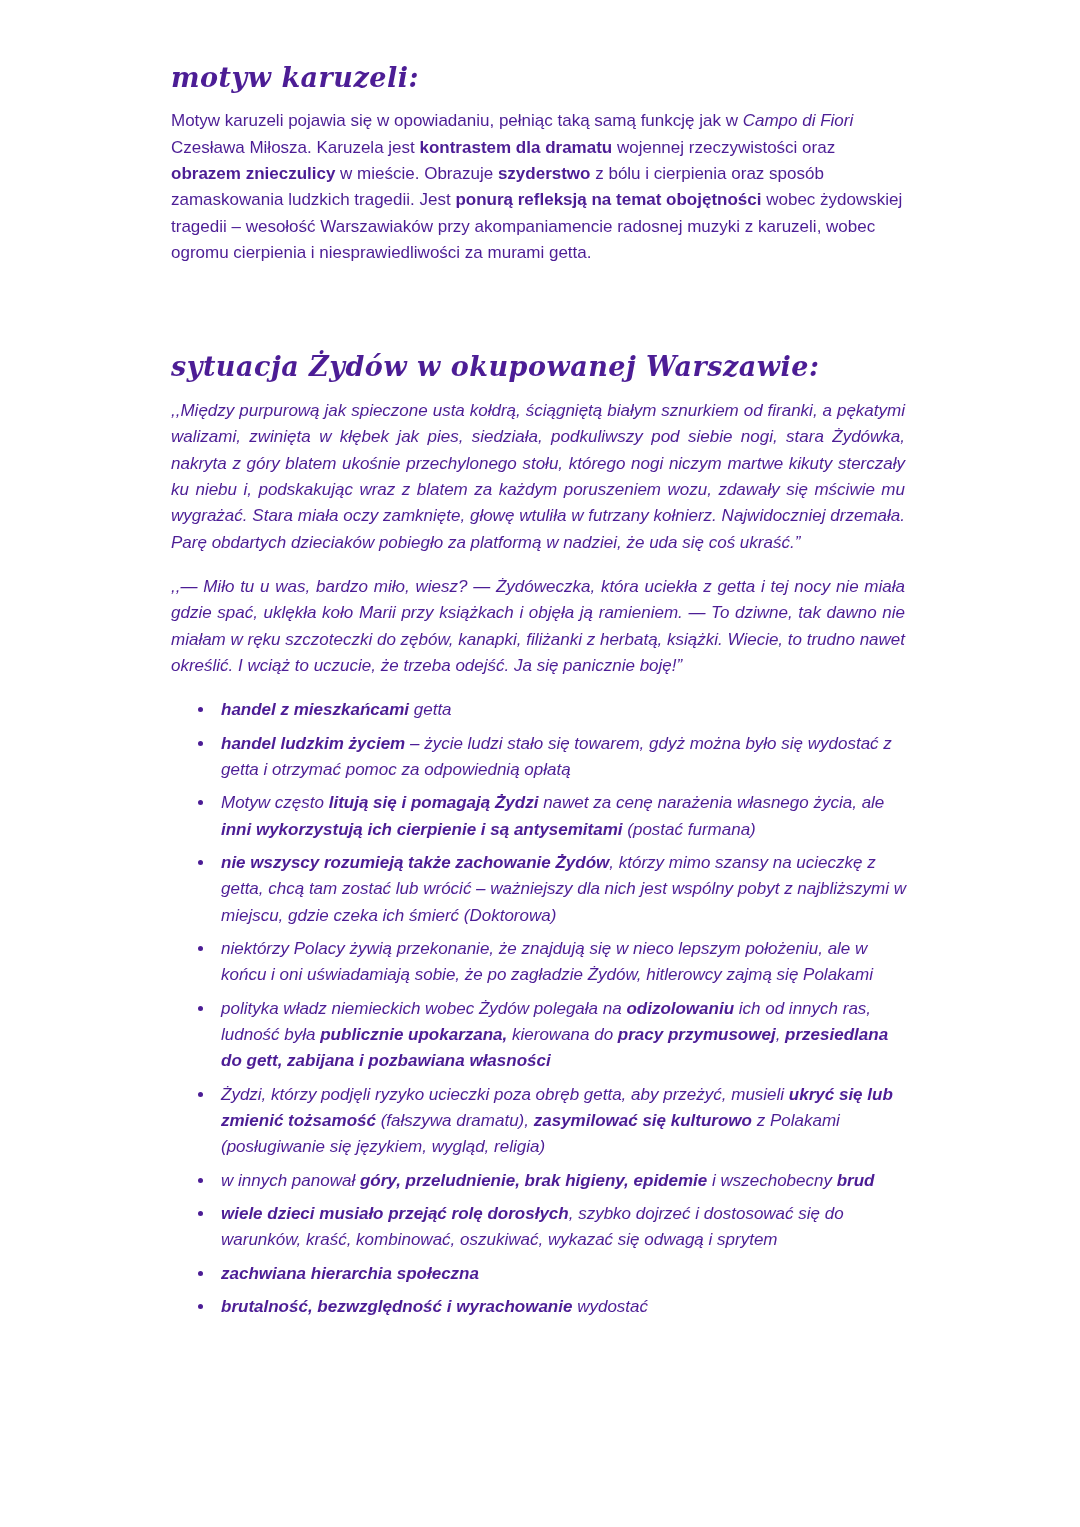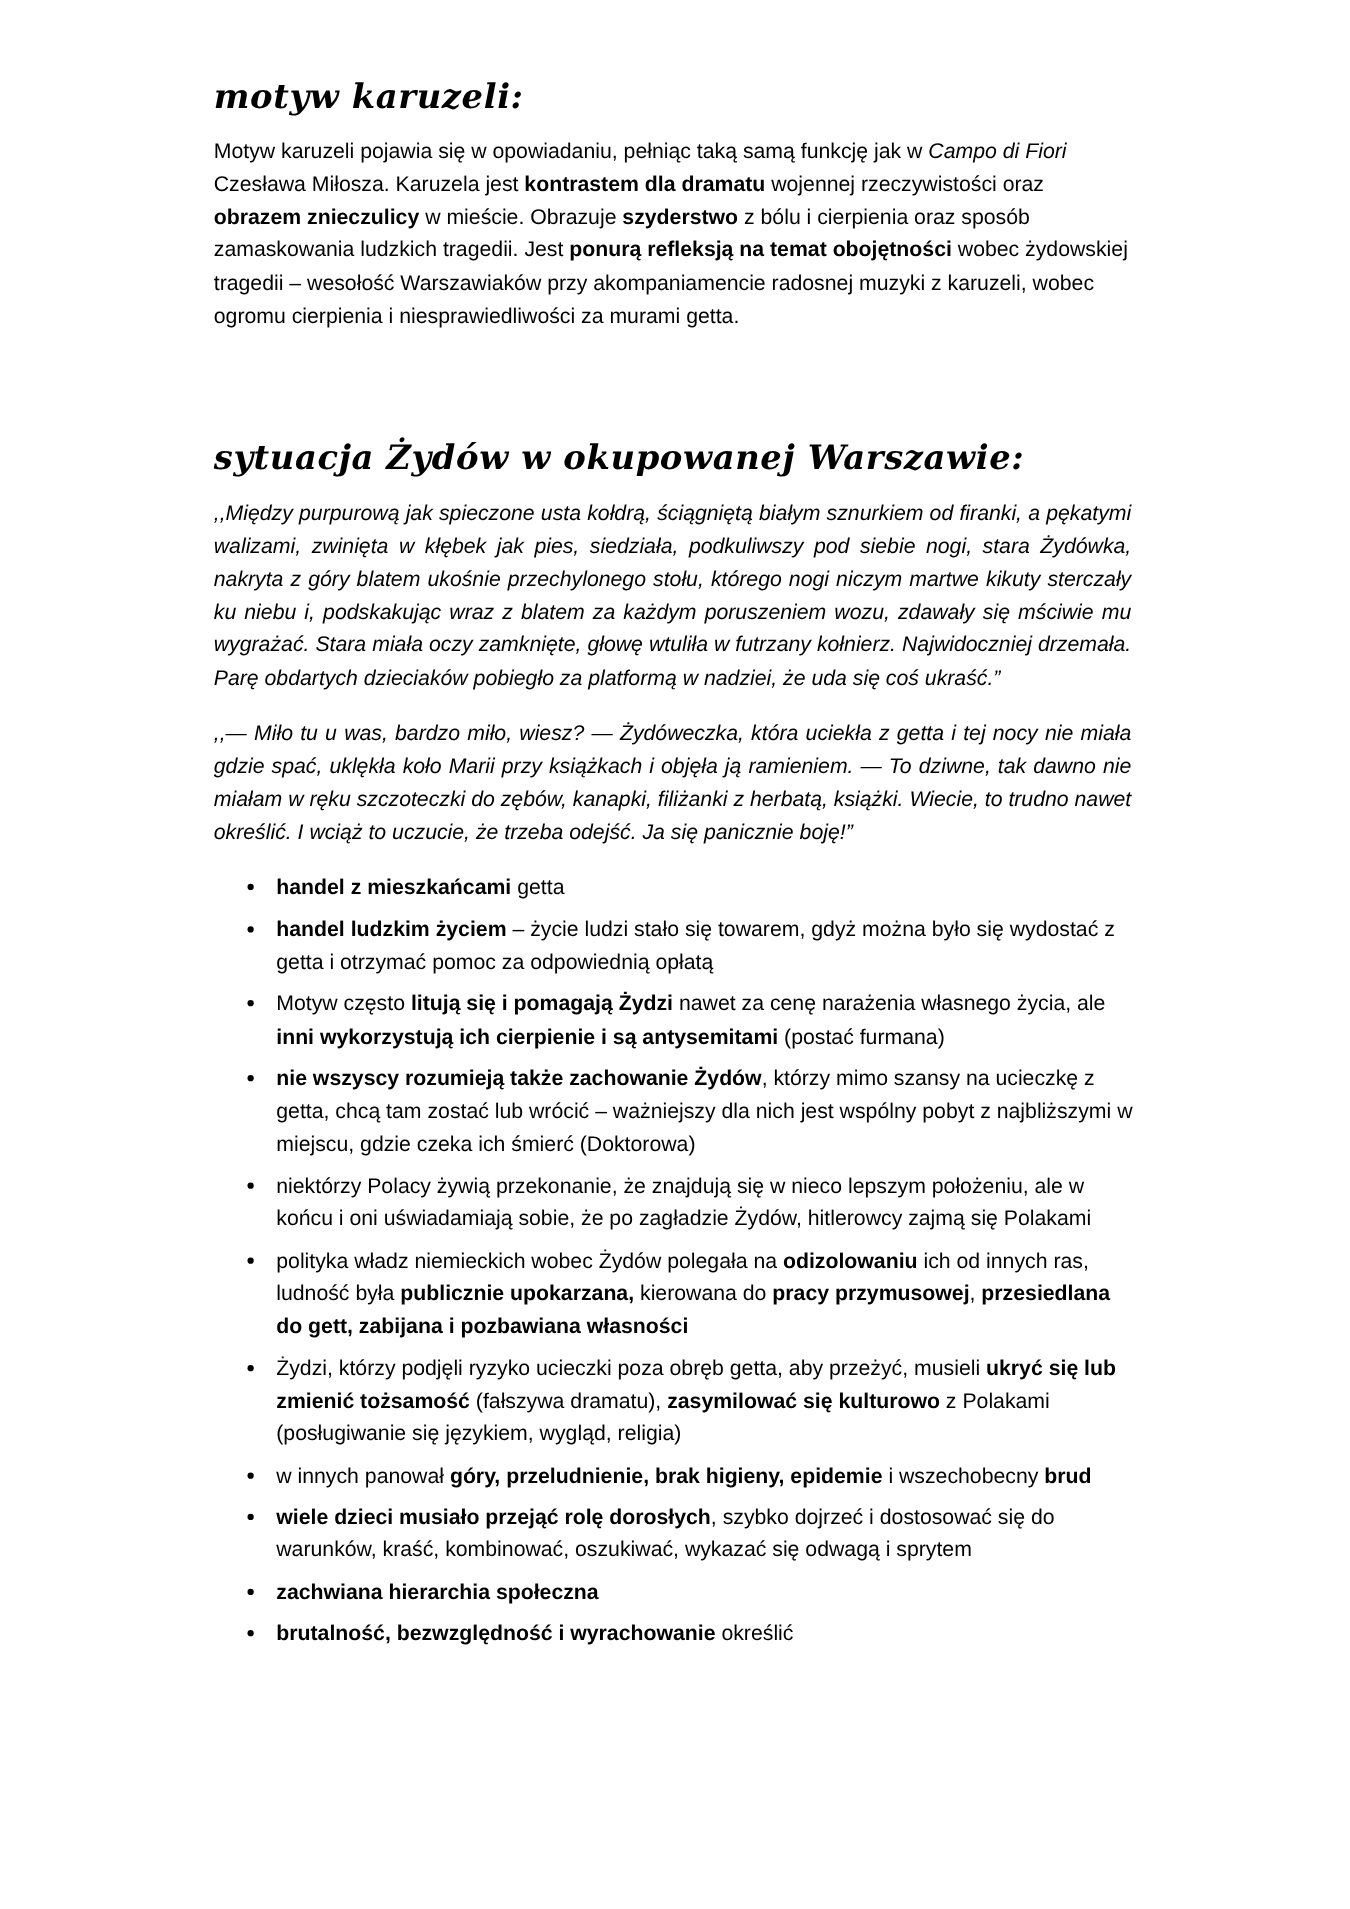--- a/index.html
+++ b/index.html
@@ -6,21 +6,21 @@
     margin: 0;
     padding: 0;
     background: #ffffff;
   }
   .page {
     position: relative;
     width: 866px;
     height: 1527px;
     margin: 0 auto;
     background: #ffffff;
-    color: #000000;
+    color: #4c1d95;
     font-family: "Liberation Sans", sans-serif;
     font-size: 17px;
     line-height: 1.55;
     box-sizing: border-box;
     padding: 62px 64px 0 64px;
     overflow: hidden;
   }
   .script-heading {
     font-family: "DejaVu Serif", serif;
     font-style: italic;
@@ -41,20 +41,21 @@
     font-style: italic;
     text-align: justify;
     margin: 0 4px 18px 0;
   }
   .b { font-weight: bold; }
   .i { font-style: italic; }
   ul.bullets {
     margin: 4px 0 17px 0;
     padding: 0 0 0 44px;
     list-style-type: disc;
+    font-style: italic;
   }
   ul.bullets li {
     margin: 0 0 7px 0;
     padding-left: 6px;
   }
 </style>
 </head>
 <body>
 
 <div class="page">
@@ -73,16 +74,16 @@
       <li><span class="b">handel z mieszkańcami</span><span> getta</span></li>
       <li><span class="b">handel ludzkim życiem</span><span> – życie ludzi stało się towarem, gdyż można było się wydostać z getta i otrzymać pomoc za odpowiednią opłatą</span></li>
       <li><span>Motyw często </span><span class="b">litują się i pomagają Żydzi</span><span> nawet za cenę narażenia własnego życia, ale </span><span class="b">inni wykorzystują ich cierpienie i są antysemitami</span><span> (postać furmana)</span></li>
       <li><span class="b">nie wszyscy rozumieją także zachowanie Żydów</span><span>, którzy mimo szansy na ucieczkę z getta, chcą tam zostać lub wrócić – ważniejszy dla nich jest wspólny pobyt z najbliższymi w miejscu, gdzie czeka ich śmierć (Doktorowa)</span></li>
       <li><span>niektórzy Polacy żywią przekonanie, że znajdują się w nieco lepszym położeniu, ale w końcu i oni uświadamiają sobie, że po zagładzie Żydów, hitlerowcy zajmą się Polakami</span></li>
       <li><span>polityka władz niemieckich wobec Żydów polegała na </span><span class="b">odizolowaniu</span><span> ich od innych ras, ludność była </span><span class="b">publicznie upokarzana,</span><span> kierowana do </span><span class="b">pracy przymusowej</span><span>, </span><span class="b">przesiedlana do gett, zabijana i pozbawiana własności</span></li>
       <li><span>Żydzi, którzy podjęli ryzyko ucieczki poza obręb getta, aby przeżyć, musieli </span><span class="b">ukryć się lub zmienić tożsamość</span><span> (fałszywa dramatu), </span><span class="b">zasymilować się kulturowo</span><span> z Polakami (posługiwanie się językiem, wygląd, religia)</span></li>
       <li><span>w innych panował </span><span class="b">góry, przeludnienie, brak higieny, epidemie</span><span> i wszechobecny </span><span class="b">brud</span></li>
       <li><span class="b">wiele dzieci musiało przejąć rolę dorosłych</span><span>, szybko dojrzeć i dostosować się do warunków, kraść, kombinować, oszukiwać, wykazać się odwagą i sprytem</span></li>
       <li><span class="b">zachwiana hierarchia społeczna</span></li>
-      <li><span class="b">brutalność, bezwzględność i wyrachowanie</span><span> określić</span></li>
+      <li><span class="b">brutalność, bezwzględność i wyrachowanie</span><span> wydostać</span></li>
     </ul>
 
 </div>
 
 </body></html>

